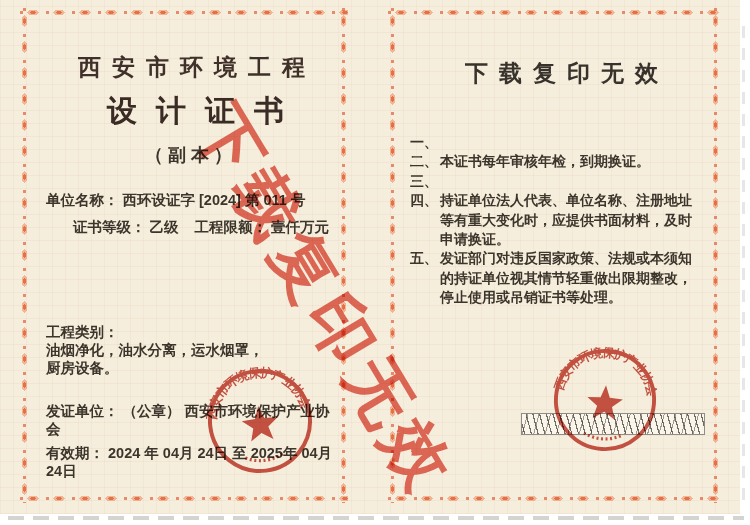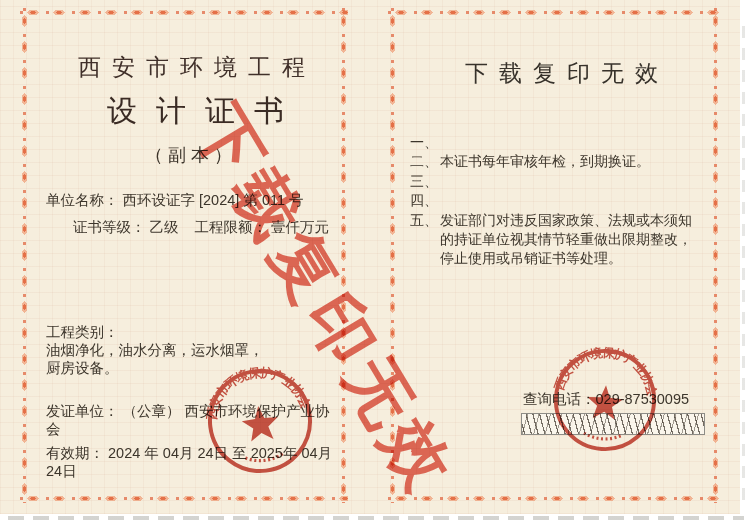--- a/index.html
+++ b/index.html
@@ -30,21 +30,21 @@
   .hchain{
     height:9px;left:0;right:0;
     background-image:
       radial-gradient(ellipse 40% 58% at 50% 50%, rgba(236,124,78,0.50) 0 55%, rgba(236,124,78,0) 56%),
       radial-gradient(ellipse 20% 30% at 50% 50%, rgba(215,78,40,0.85) 0 55%, rgba(215,78,40,0) 56%),
       radial-gradient(circle 1.6px at 1.6px 50%, rgba(224,96,58,0.7) 0 100%, rgba(224,96,58,0) 101%);
     background-size:26px 9px;background-repeat:repeat-x;
   }
   .edge.top{top:0;} .edge.bottom{bottom:0;} .edge.left{left:0;} .edge.right{right:0;}
 
-  .txt{color:#3c352b;font-weight:400;}
+  .txt{color:#3c352b;font-weight:700;}
   .abs{position:absolute;}
 
   .cert-title-1{left:30px;top:52px;width:312px;text-align:center;font-size:23px;letter-spacing:11px;padding-left:11px;color:#40302a;}
   .cert-title-2{left:30px;top:91px;width:312px;text-align:center;font-size:30px;letter-spacing:19px;padding-left:19px;color:#3a2b24;}
   .cert-subtitle{left:30px;top:143px;width:312px;text-align:center;font-size:18px;letter-spacing:5px;padding-left:5px;}
 
   .row{left:46px;width:298px;font-size:14.5px;line-height:18px;}
   .row .lab{margin-right:4px;}
   .row .val{}
   .val-wrap{display:inline-block;width:222px;vertical-align:top;}
@@ -136,30 +136,28 @@
     </div>
     <div class="notice-item">
       <span class="notice-num">二、</span>
       <span class="notice-text">本证书每年审核年检，到期换证。</span>
     </div>
     <div class="notice-item">
       <span class="notice-num">三、</span>
     </div>
     <div class="notice-item">
       <span class="notice-num">四、</span>
+      <span class="notice-text">持证单位法人代表、单位名称、注册地址等有重大变化时，应提供书面材料，及时申请换证。</span>
     </div>
     <div class="notice-item">
       <span class="notice-num">五、</span>
       <span class="notice-text">发证部门对违反国家政策、法规或本须知的持证单位视其情节轻重做出限期整改，停止使用或吊销证书等处理。</span>
     </div>
   </div>
 
-  <div class="abs txt phone-line">
-    <span>查询电话：</span><span>029-87530095</span>
-  </div>
 
   <div class="abs url-box"></div>
 
   <svg class="abs stamp stamp-left" width="110" height="110" viewBox="0 0 110 110">
     <circle cx="55" cy="55" r="50" fill="none" stroke="#c0392b" stroke-width="4"></circle>
     <defs>
         <path id="arcL" d="M 11,55 A 44,44 0 0 1 99,55"></path>
       </defs>
     <text font-size="12.5" fill="#c0392b" font-weight="bold">
       <textPath href="#arcL" startOffset="50%" text-anchor="middle" textLength="126">西安市环境保护产业协会</textPath>

